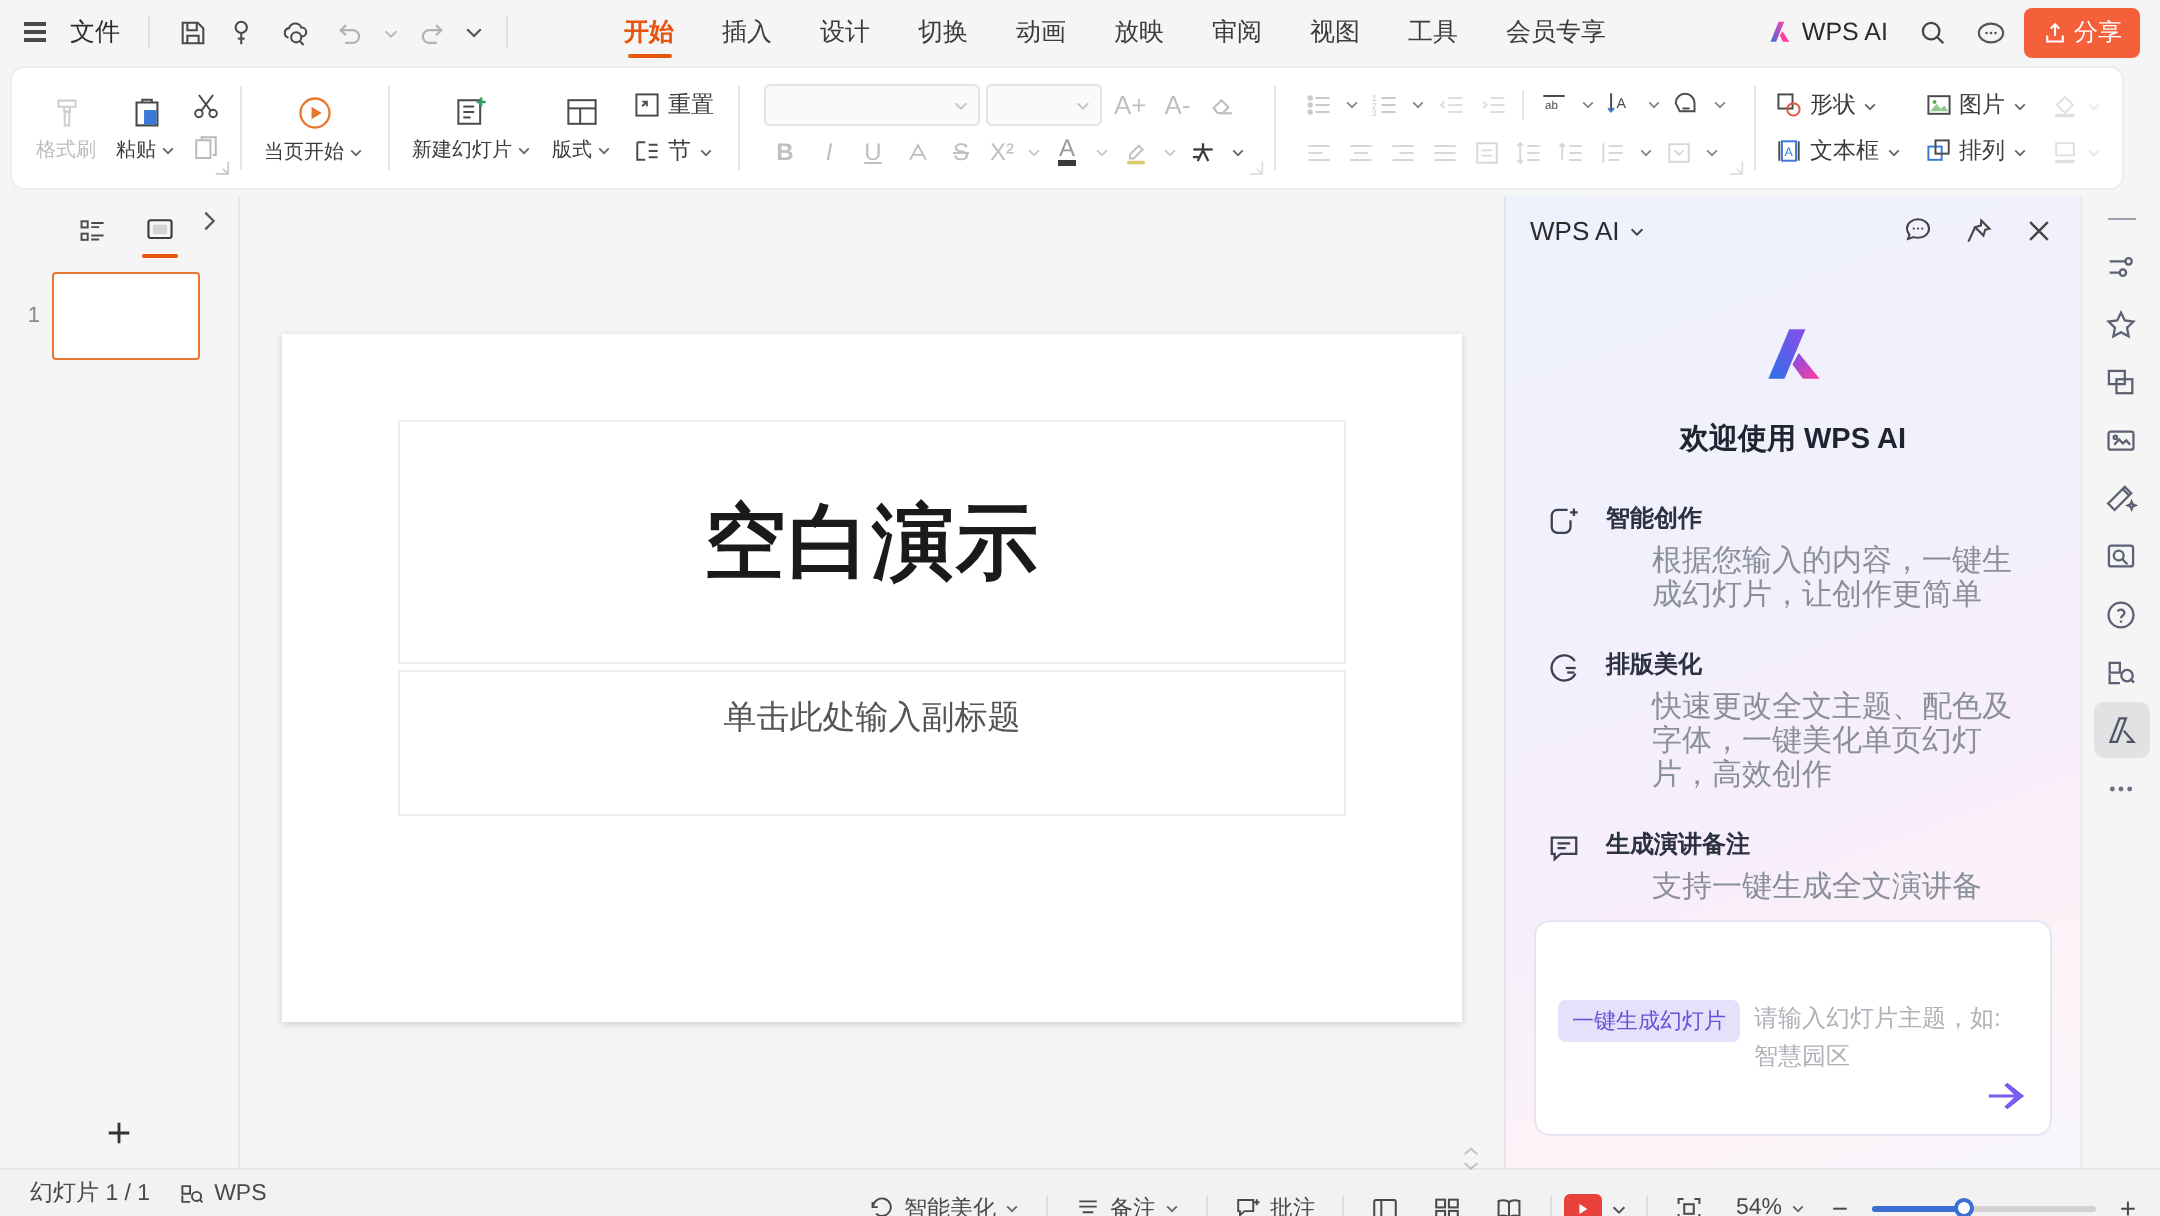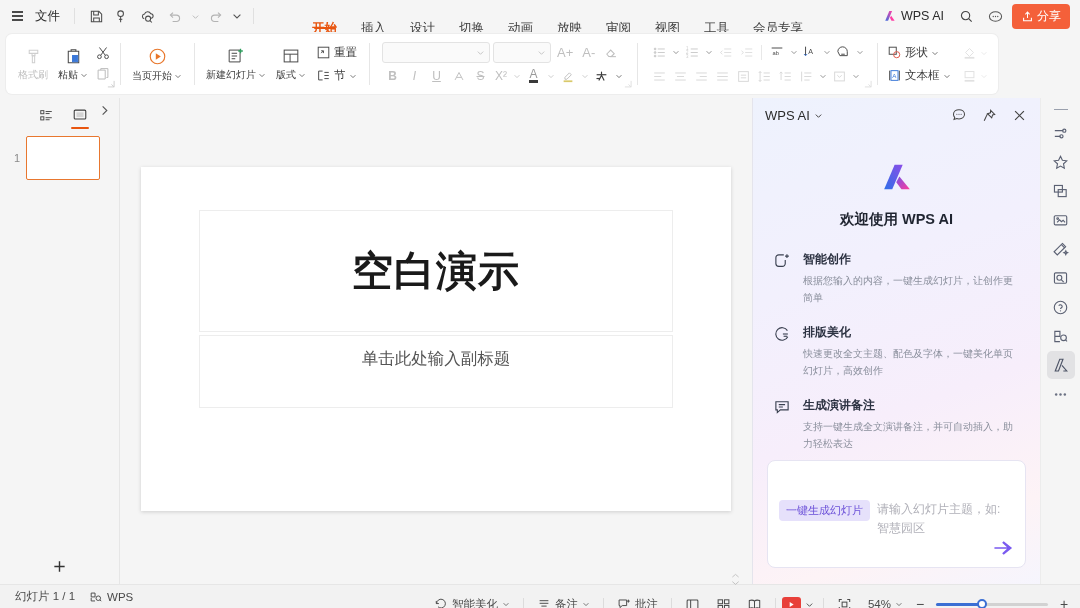--- a/index.html
+++ b/index.html
@@ -22,21 +22,21 @@
   .file-btn{ font-size:12.5px; color:#2b2b2b; padding:3px 5px; border-radius:3px; cursor:default; }
   .vsep{ width:1px; height:16px; background:#e0e0e0; margin:0 7px; }
   .qi{ width:24px; height:22px; display:inline-flex; align-items:center; justify-content:center;
        border-radius:3px; cursor:default; }
   .qi svg{ display:block; }
   .qi.dis svg{ opacity:.38; }
   .caret{ width:14px; height:22px; display:inline-flex; align-items:center; justify-content:center; cursor:default;}
   .caret.dis{ opacity:.4; }
 
   .tabs{ display:flex; align-items:center; gap:0px; position:absolute; left:300px; top:0; height:32px;}
-  .tab{ font-size:12.5px; color:#3c3c3c; padding:12px 12px; height:32px; line-height:32px; cursor:default; position:relative; white-space:nowrap;}
+  .tab{ font-size:12.5px; color:#3c3c3c; padding:0 12px; height:32px; line-height:32px; cursor:default; position:relative; white-space:nowrap;}
   .tab.active{ color:#e8550f; font-weight:bold; }
   .tab.active:after{ content:""; position:absolute; left:50%; transform:translateX(-50%);
                      bottom:3px; width:22px; height:2px; background:#e8550f; border-radius:1px; }
 
   .mb-right{ margin-left:auto; display:flex; align-items:center; gap:4px; padding-right:2px;}
   .wpsai-btn{ display:flex; align-items:center; gap:4px; font-size:12.5px; color:#2b2b2b; padding:3px 6px; border-radius:4px; cursor:default;}
   .share-btn{
     display:flex; align-items:center; gap:3px; background:#f4603a; color:#fff;
     font-size:12px; padding:4px 9px; border-radius:4px; cursor:default; font-weight:normal;
   }
@@ -137,21 +137,21 @@
   .ai-head{ height:34px; display:flex; align-items:center; padding:0 12px; }
   .ai-title{ font-size:13px; color:#2b2b2b; display:flex; align-items:center; gap:4px;}
   .ai-head-actions{ margin-left:auto; display:flex; align-items:center; gap:12px;}
   .ai-hb{ width:18px;height:18px;display:flex;align-items:center;justify-content:center;cursor:default;}
   .ai-body{ flex:1; padding:26px 20px 0; overflow:hidden;}
   .ai-logo{ display:flex; justify-content:center; margin-bottom:14px; }
   .ai-welcome{ text-align:center; font-size:14.5px; font-weight:bold; color:#1f2430; margin-bottom:22px;}
   .feat{ display:flex; gap:10px; margin-bottom:18px; }
   .feat-ic{ width:20px; flex:0 0 20px; padding-top:1px; }
   .feat-t{ font-size:12px; font-weight:bold; color:#2c3242; margin-bottom:4px;}
-  .feat-d{ font-size:10px; color:#8a8f9c; line-height:17px;}
+  .feat-d{ font-size:15px; color:#8a8f9c; line-height:17px;margin-left:23px;}
   .ai-foot{ padding:10px 14px 16px; }
   .ai-input{
     background:#fff; border:1px solid #e6e4f2; border-radius:8px; padding:10px 11px 8px;
     min-height:66px; display:flex; flex-direction:column;
   }
   .ai-chipline{ display:flex; gap:7px; align-items:flex-start;margin-top:29px; }
   .ai-chip{
     background:#e6e1fb; color:#6a4fd8; font-size:11px; padding:3px 7px; border-radius:4px;
     white-space:nowrap; flex:0 0 auto; cursor:default;
   }
@@ -654,20 +654,43 @@
                 <path d="M2 4l3 3 3-3"></path>
               </svg>
           </div>
           <div class="rowbtn">
             <svg width="15" height="15" viewBox="0 0 17 17" fill="none" stroke="#4a4a4a" stroke-width="1.1">
               <path d="M3 3v11M14 3v11"></path>
                 <rect x="4.5" y="3" width="8" height="11" stroke="#3b78d8"></rect>
               <text x="6" y="11.3" font-size="7" fill="#3b78d8" stroke="none">A</text>
               </svg>
             <span>文本框</span>
+            <svg width="8" height="8" viewBox="0 0 10 10" fill="none" stroke="#666" stroke-width="1.1">
+                <path d="M2 4l3 3 3-3"></path>
+              </svg>
+          </div>
+        </div>
+        <div class="icol">
+          <div class="rowbtn">
+            <svg width="15" height="15" viewBox="0 0 17 17" fill="none" stroke="#4a4a4a" stroke-width="1.1">
+              <rect x="2.5" y="3.5" width="12" height="10"></rect>
+                <circle cx="6" cy="6.8" r="1.1" fill="#5aa85a" stroke="none"></circle>
+              <path d="M3.5 12l3.5-4 2.5 2.6 2-1.8 2.3 3.2z" fill="#8fc98f" stroke="none"></path>
+              </svg>
+            <span>图片</span>
+            <svg width="8" height="8" viewBox="0 0 10 10" fill="none" stroke="#666" stroke-width="1.1">
+                <path d="M2 4l3 3 3-3"></path>
+              </svg>
+          </div>
+          <div class="rowbtn">
+            <svg width="15" height="15" viewBox="0 0 17 17" fill="none" stroke="#4a4a4a" stroke-width="1.1">
+              <rect x="2.5" y="6" width="7.5" height="7.5" stroke="#3b78d8"></rect>
+                <rect x="6.5" y="2.5" width="7.5" height="7.5"></rect>
+              </svg>
+            <span>排列</span>
             <svg width="8" height="8" viewBox="0 0 10 10" fill="none" stroke="#666" stroke-width="1.1">
                 <path d="M2 4l3 3 3-3"></path>
               </svg>
           </div>
         </div>
         <div class="icol">
           <div class="rowbtn dis">
             <svg width="15" height="15" viewBox="0 0 17 17" fill="none" stroke="#aaa" stroke-width="1.1">
               <path d="M4 8.5L8.5 4l4.5 4.5L8.5 13z"></path>
                 <path d="M3 14.5h11" stroke-width="2"></path>

